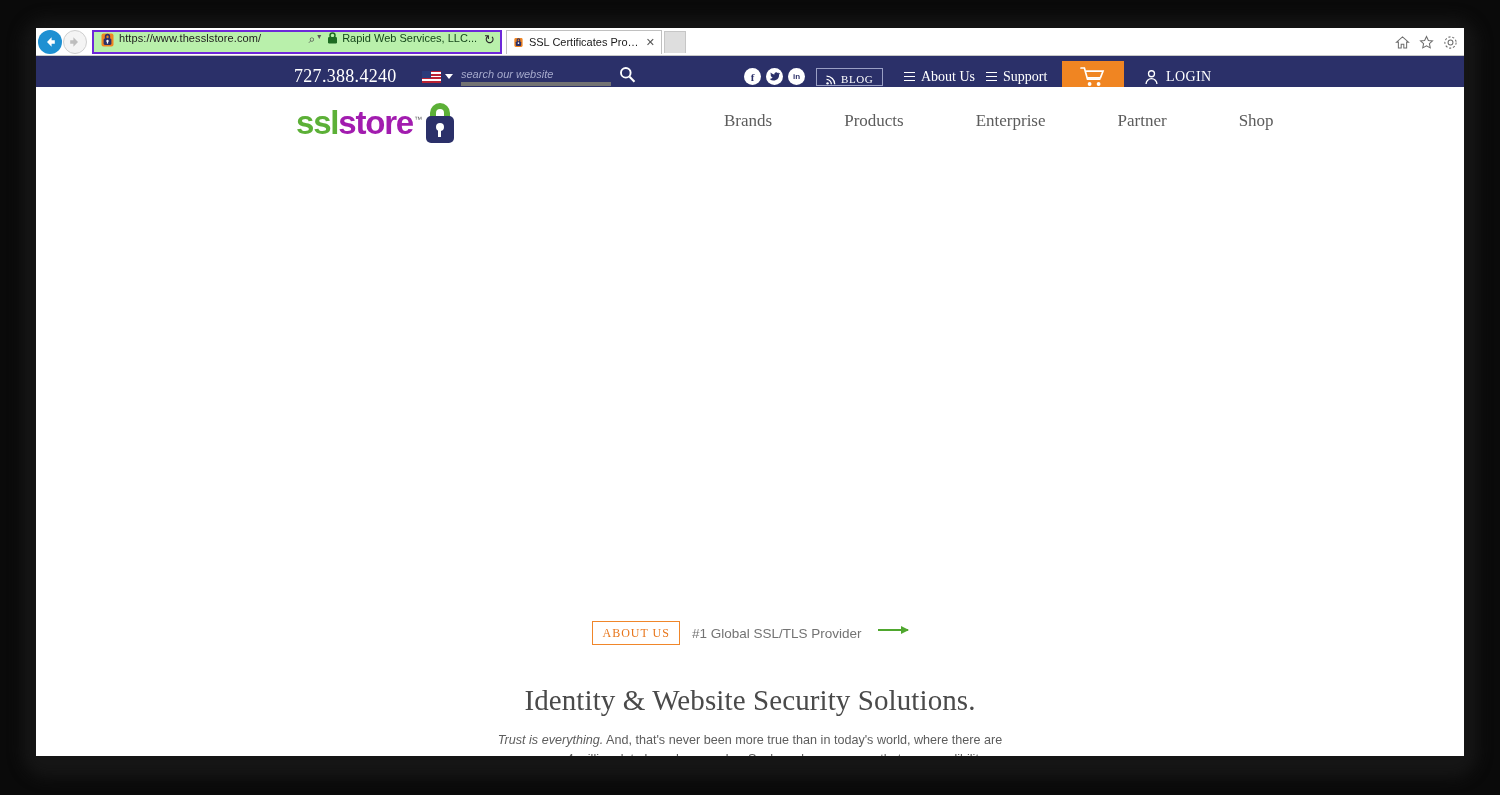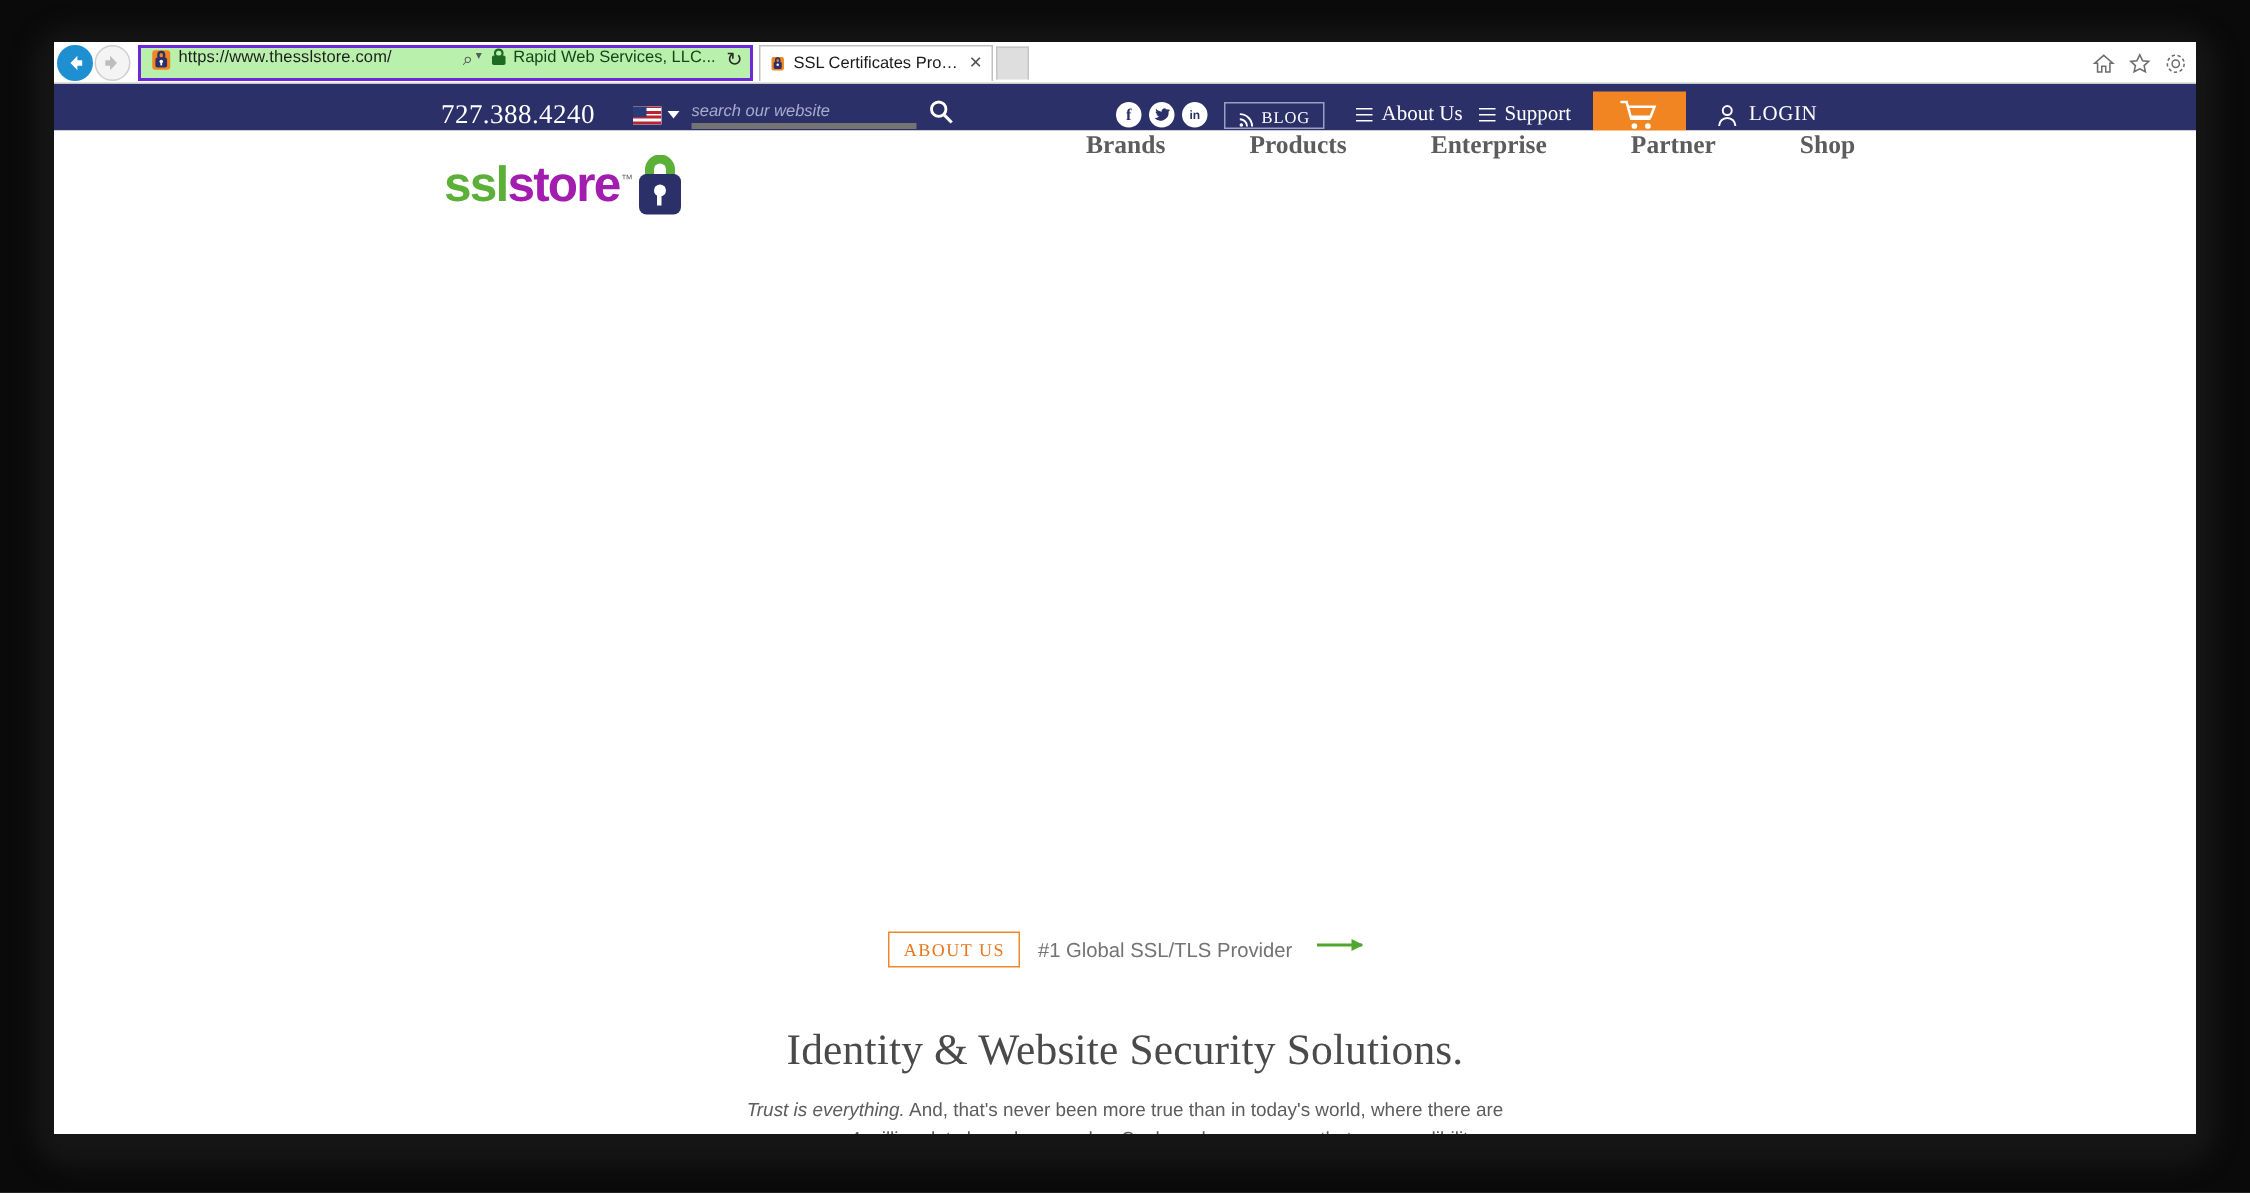--- a/index.html
+++ b/index.html
@@ -377,23 +377,22 @@
     width: 3.2px; height: 8px;
     background: #ffffff;
   }
 
   .mainnav {
     position: absolute;
     left: 660px;
     top: 0;
     height: 68px;
     display: flex;
-    align-items: flex-start;
-    gap: 0px;
-    font-weight: bold;
+    align-items: center;
+    gap: 16px;
   }
   .mainnav a {
     font-family: "Liberation Serif", serif;
     font-size: 17px;
     color: #5c5c5c;
     text-decoration: none;
     padding: 0 28px;
     white-space: nowrap;
   }
 

